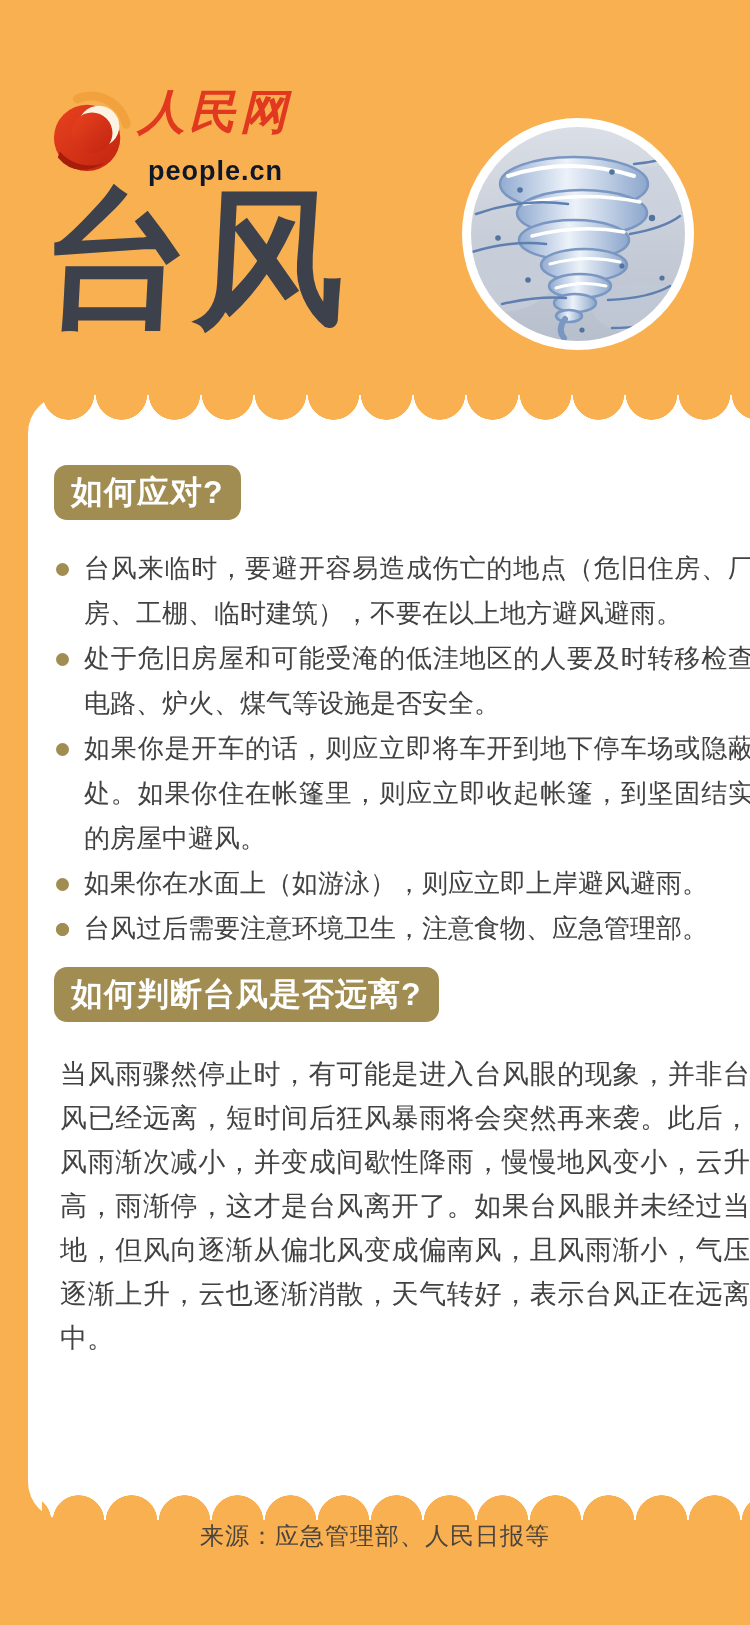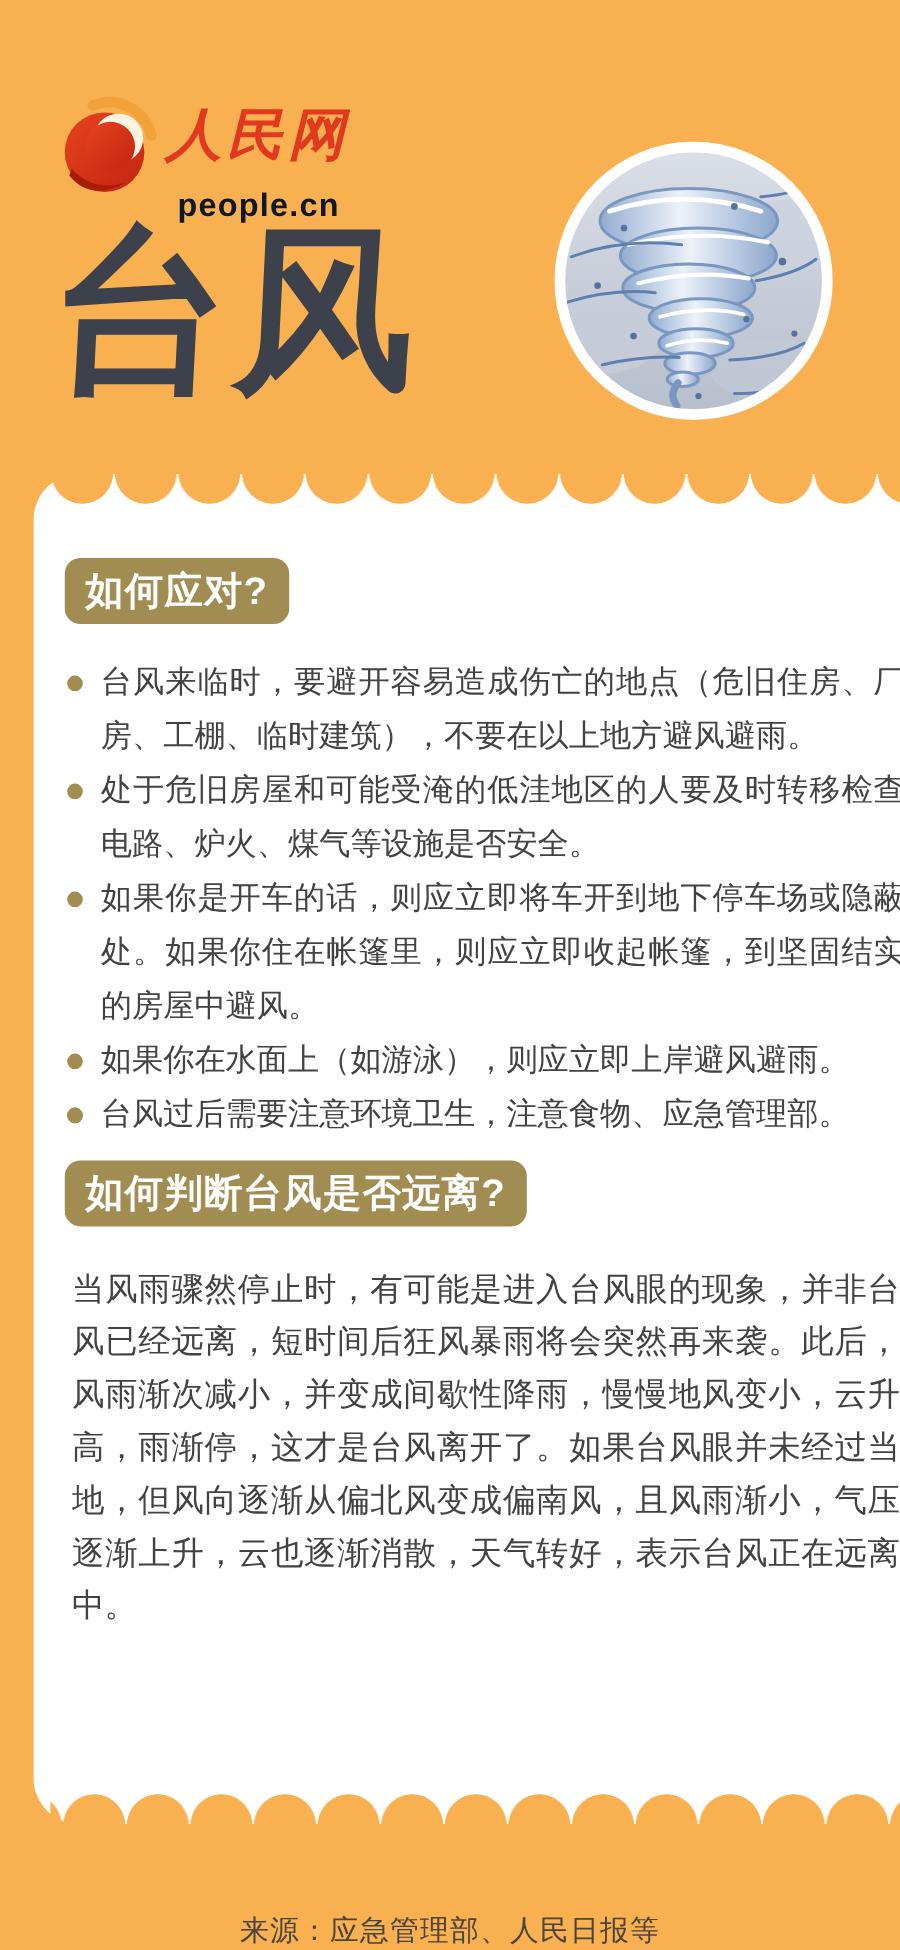--- a/index.html
+++ b/index.html
@@ -4,21 +4,21 @@
 <style>
   * { margin:0; padding:0; box-sizing:border-box; }
   html,body { width:750px; }
   body { font-family:"Liberation Sans", sans-serif; }
   .page {
     position:relative; width:750px; height:1625px;
     background:#F9B050; overflow:hidden;
   }
 
   
-  .logo { position:absolute; left:50px; top:80px; display:flex; align-items:flex-start; }
+  .logo { position:absolute; left:50px; top:80px; display:flex; align-items:center; }
   .logo-mark { width:82px; height:86px; }
   .logo-text { margin-left:6px; margin-top:6px; }
   .logo-cn { font-size:47px; font-weight:bold; font-style:italic; color:#E1391F; letter-spacing:4px; line-height:52px; }
   .logo-en { font-size:27px; font-weight:bold; color:#0f172a; letter-spacing:1px; margin-top:18px; margin-left:10px; }
 
   .title {
     position:absolute; left:42px; top:178px;
     font-size:150px; font-weight:900; color:#3C414B;
     line-height:1.08; letter-spacing:4px;
     transform:skewX(-3deg);
@@ -64,21 +64,21 @@
   }
 
   .para {
     margin:30px 4px 0 6px; font-size:27px; line-height:44px;
     color:#424242; text-align:justify;
   }
 
   
   .footer {
     position:absolute; left:0; top:1520px; width:750px; height:105px;
-    display:flex; align-items:flex-end; justify-content:center;
+    display:flex; align-items:flex-start; justify-content:center;
   }
   .source { font-size:24px; color:#4A443E; letter-spacing:1px; }
 </style>
 </head>
 <body>
 
 <div class="page">
 
   <div class="logo">
     <svg class="logo-mark" viewBox="0 0 84 88">

